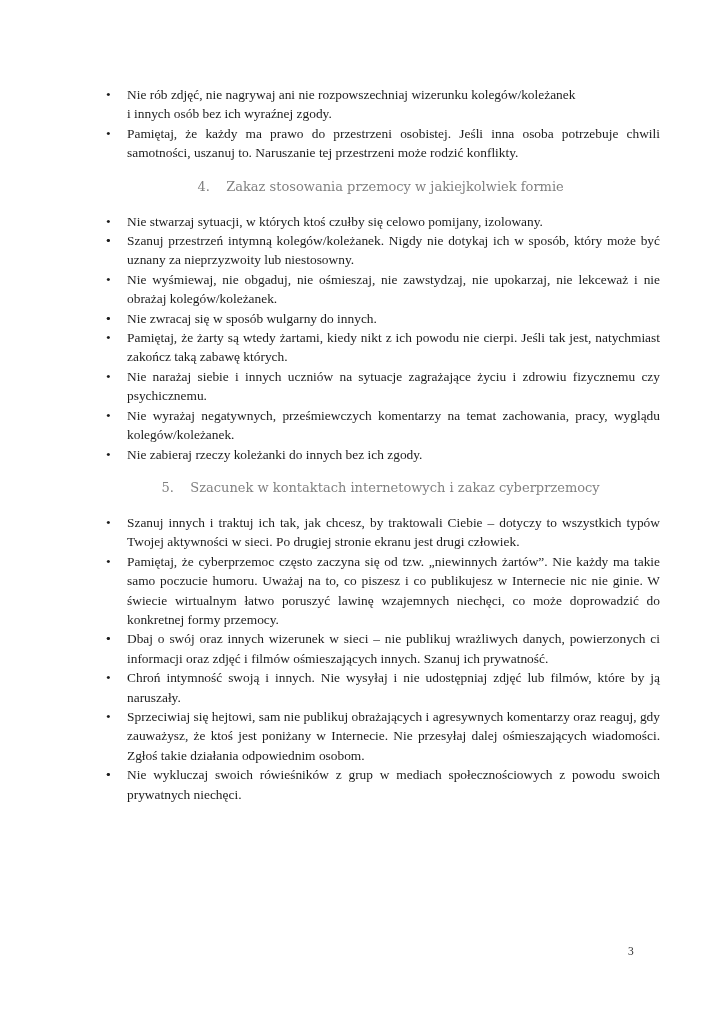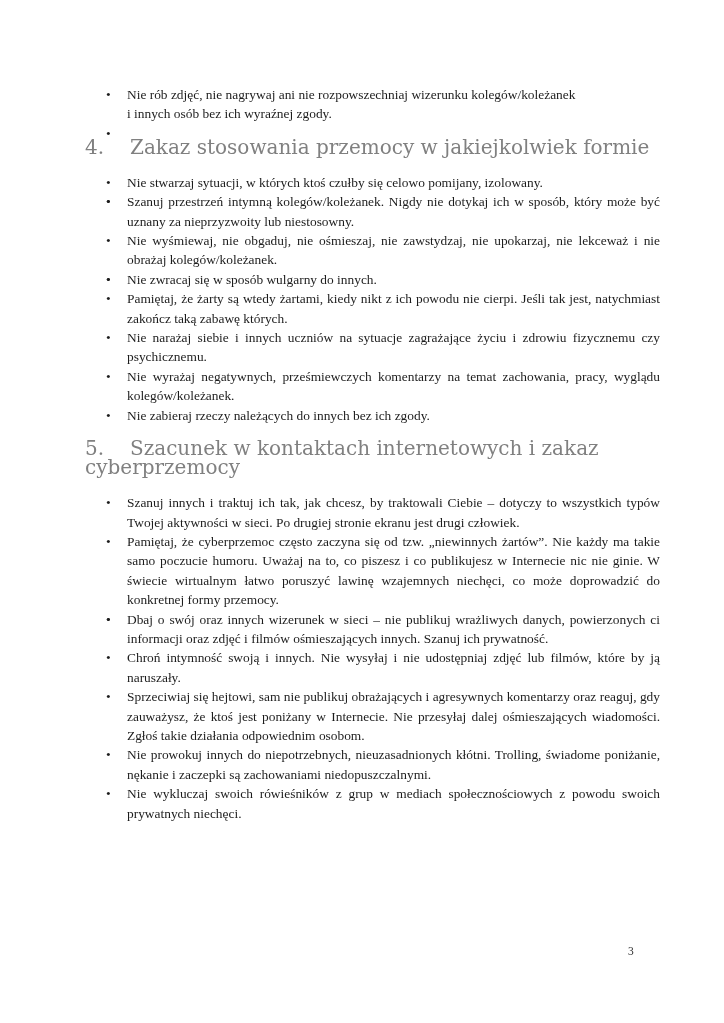--- a/index.html
+++ b/index.html
@@ -48,23 +48,24 @@
     font-size: 13.4px;
     color: var(--body-color);
   }
   .li-text {
     white-space: pre-line;
   }
   .section-heading {
     margin-top: 14px;
     margin-bottom: 16px;
     font-family: "DejaVu Serif", serif;
-    font-size: 20px;
+    font-size: 13px;
     line-height: 19px;
     color: var(--heading-color);
+    text-align: center;
   }
   .section-number {
     display: inline-block;
     width: 45px;
   }
   .page-number {
     position: absolute;
     left: 628px;
     top: 944px;
     font-size: 11.5px;
@@ -73,41 +74,41 @@
   }
 </style>
 </head>
 <body>
 
 <div class="page">
   <div class="content">
       <ul class="bullet-list">
         <li><span class="bullet">•</span><span class="li-text">Nie rób zdjęć, nie nagrywaj ani nie rozpowszechniaj wizerunku kolegów/koleżanek
 i innych osób bez ich wyraźnej zgody.</span></li>
-        <li><span class="bullet">•</span></li>
+        <li><span class="bullet">•</span><span class="li-text">Pamiętaj, że każdy ma prawo do przestrzeni osobistej. Jeśli inna osoba potrzebuje chwili samotności, uszanuj to. Naruszanie tej przestrzeni może rodzić konflikty.</span></li>
       </ul>
       <div class="section-heading"><span class="section-number">4.</span><span class="section-title">Zakaz stosowania przemocy w jakiejkolwiek formie</span></div>
       <ul class="bullet-list">
         <li><span class="bullet">•</span><span class="li-text">Nie stwarzaj sytuacji, w których ktoś czułby się celowo pomijany, izolowany.</span></li>
         <li><span class="bullet">•</span></li>
         <li><span class="bullet">•</span><span class="li-text">Szanuj przestrzeń intymną kolegów/koleżanek. Nigdy nie dotykaj ich w sposób, który może być uznany za nieprzyzwoity lub niestosowny.</span></li>
         <li><span class="bullet">•</span><span class="li-text">Nie wyśmiewaj, nie obgaduj, nie ośmieszaj, nie zawstydzaj, nie upokarzaj, nie lekceważ i nie obrażaj kolegów/koleżanek.</span></li>
         <li><span class="bullet">•</span></li>
         <li><span class="bullet">•</span><span class="li-text">Nie zwracaj się w sposób wulgarny do innych.</span></li>
         <li><span class="bullet">•</span><span class="li-text">Pamiętaj, że żarty są wtedy żartami, kiedy nikt z ich powodu nie cierpi. Jeśli tak jest, natychmiast zakończ taką zabawę których.</span></li>
         <li><span class="bullet">•</span><span class="li-text">Nie narażaj siebie i innych uczniów na sytuacje zagrażające życiu i zdrowiu fizycznemu czy psychicznemu.</span></li>
         <li><span class="bullet">•</span><span class="li-text">Nie wyrażaj negatywnych, prześmiewczych komentarzy na temat zachowania, pracy, wyglądu kolegów/koleżanek.</span></li>
-        <li><span class="bullet">•</span><span class="li-text">Nie zabieraj rzeczy należących do innych bez ich zgody.</span></li>
+        <li><span class="bullet">•</span><span class="li-text">Nie zabieraj rzeczy koleżanki do innych bez ich zgody.</span></li>
       </ul>
       <div class="section-heading"><span class="section-number">5.</span><span class="section-title">Szacunek w kontaktach internetowych i zakaz cyberprzemocy</span></div>
       <ul class="bullet-list">
         <li><span class="bullet">•</span><span class="li-text">Szanuj innych i traktuj ich tak, jak chcesz, by traktowali Ciebie – dotyczy to wszystkich typów Twojej aktywności w sieci. Po drugiej stronie ekranu jest drugi człowiek.</span></li>
         <li><span class="bullet">•</span><span class="li-text">Pamiętaj, że cyberprzemoc często zaczyna się od tzw. „niewinnych żartów”. Nie każdy ma takie samo poczucie humoru. Uważaj na to, co piszesz i co publikujesz w Internecie nic nie ginie. W świecie wirtualnym łatwo poruszyć lawinę wzajemnych niechęci, co może doprowadzić do konkretnej formy przemocy.</span></li>
         <li><span class="bullet">•</span></li>
         <li><span class="bullet">•</span><span class="li-text">Dbaj o swój oraz innych wizerunek w sieci – nie publikuj wrażliwych danych, powierzonych ci informacji oraz zdjęć i filmów ośmieszających innych. Szanuj ich prywatność.</span></li>
         <li><span class="bullet">•</span><span class="li-text">Chroń intymność swoją i innych. Nie wysyłaj i nie udostępniaj zdjęć lub filmów, które by ją naruszały.</span></li>
         <li><span class="bullet">•</span><span class="li-text">Sprzeciwiaj się hejtowi, sam nie publikuj obrażających i agresywnych komentarzy oraz reaguj, gdy zauważysz, że ktoś jest poniżany w Internecie. Nie przesyłaj dalej ośmieszających wiadomości. Zgłoś takie działania odpowiednim osobom.</span></li>
-        <li><span class="bullet">•</span><span class="li-text">Nie prowokuj innych do niepotrzebnych, nieuzasadnionych kłótni. Trolling, świadome poniżanie, nękanie i zaczepki są zachowaniami niedopuszczalnymi.</span></li>
+        <li><span class="bullet">•</span></li>
         <li><span class="bullet">•</span><span class="li-text">Nie wykluczaj swoich rówieśników z grup w mediach społecznościowych z powodu swoich prywatnych niechęci.</span></li>
       </ul>
     </div>
   <div class="page-number">3</div>
 </div>
 
 </body></html>

